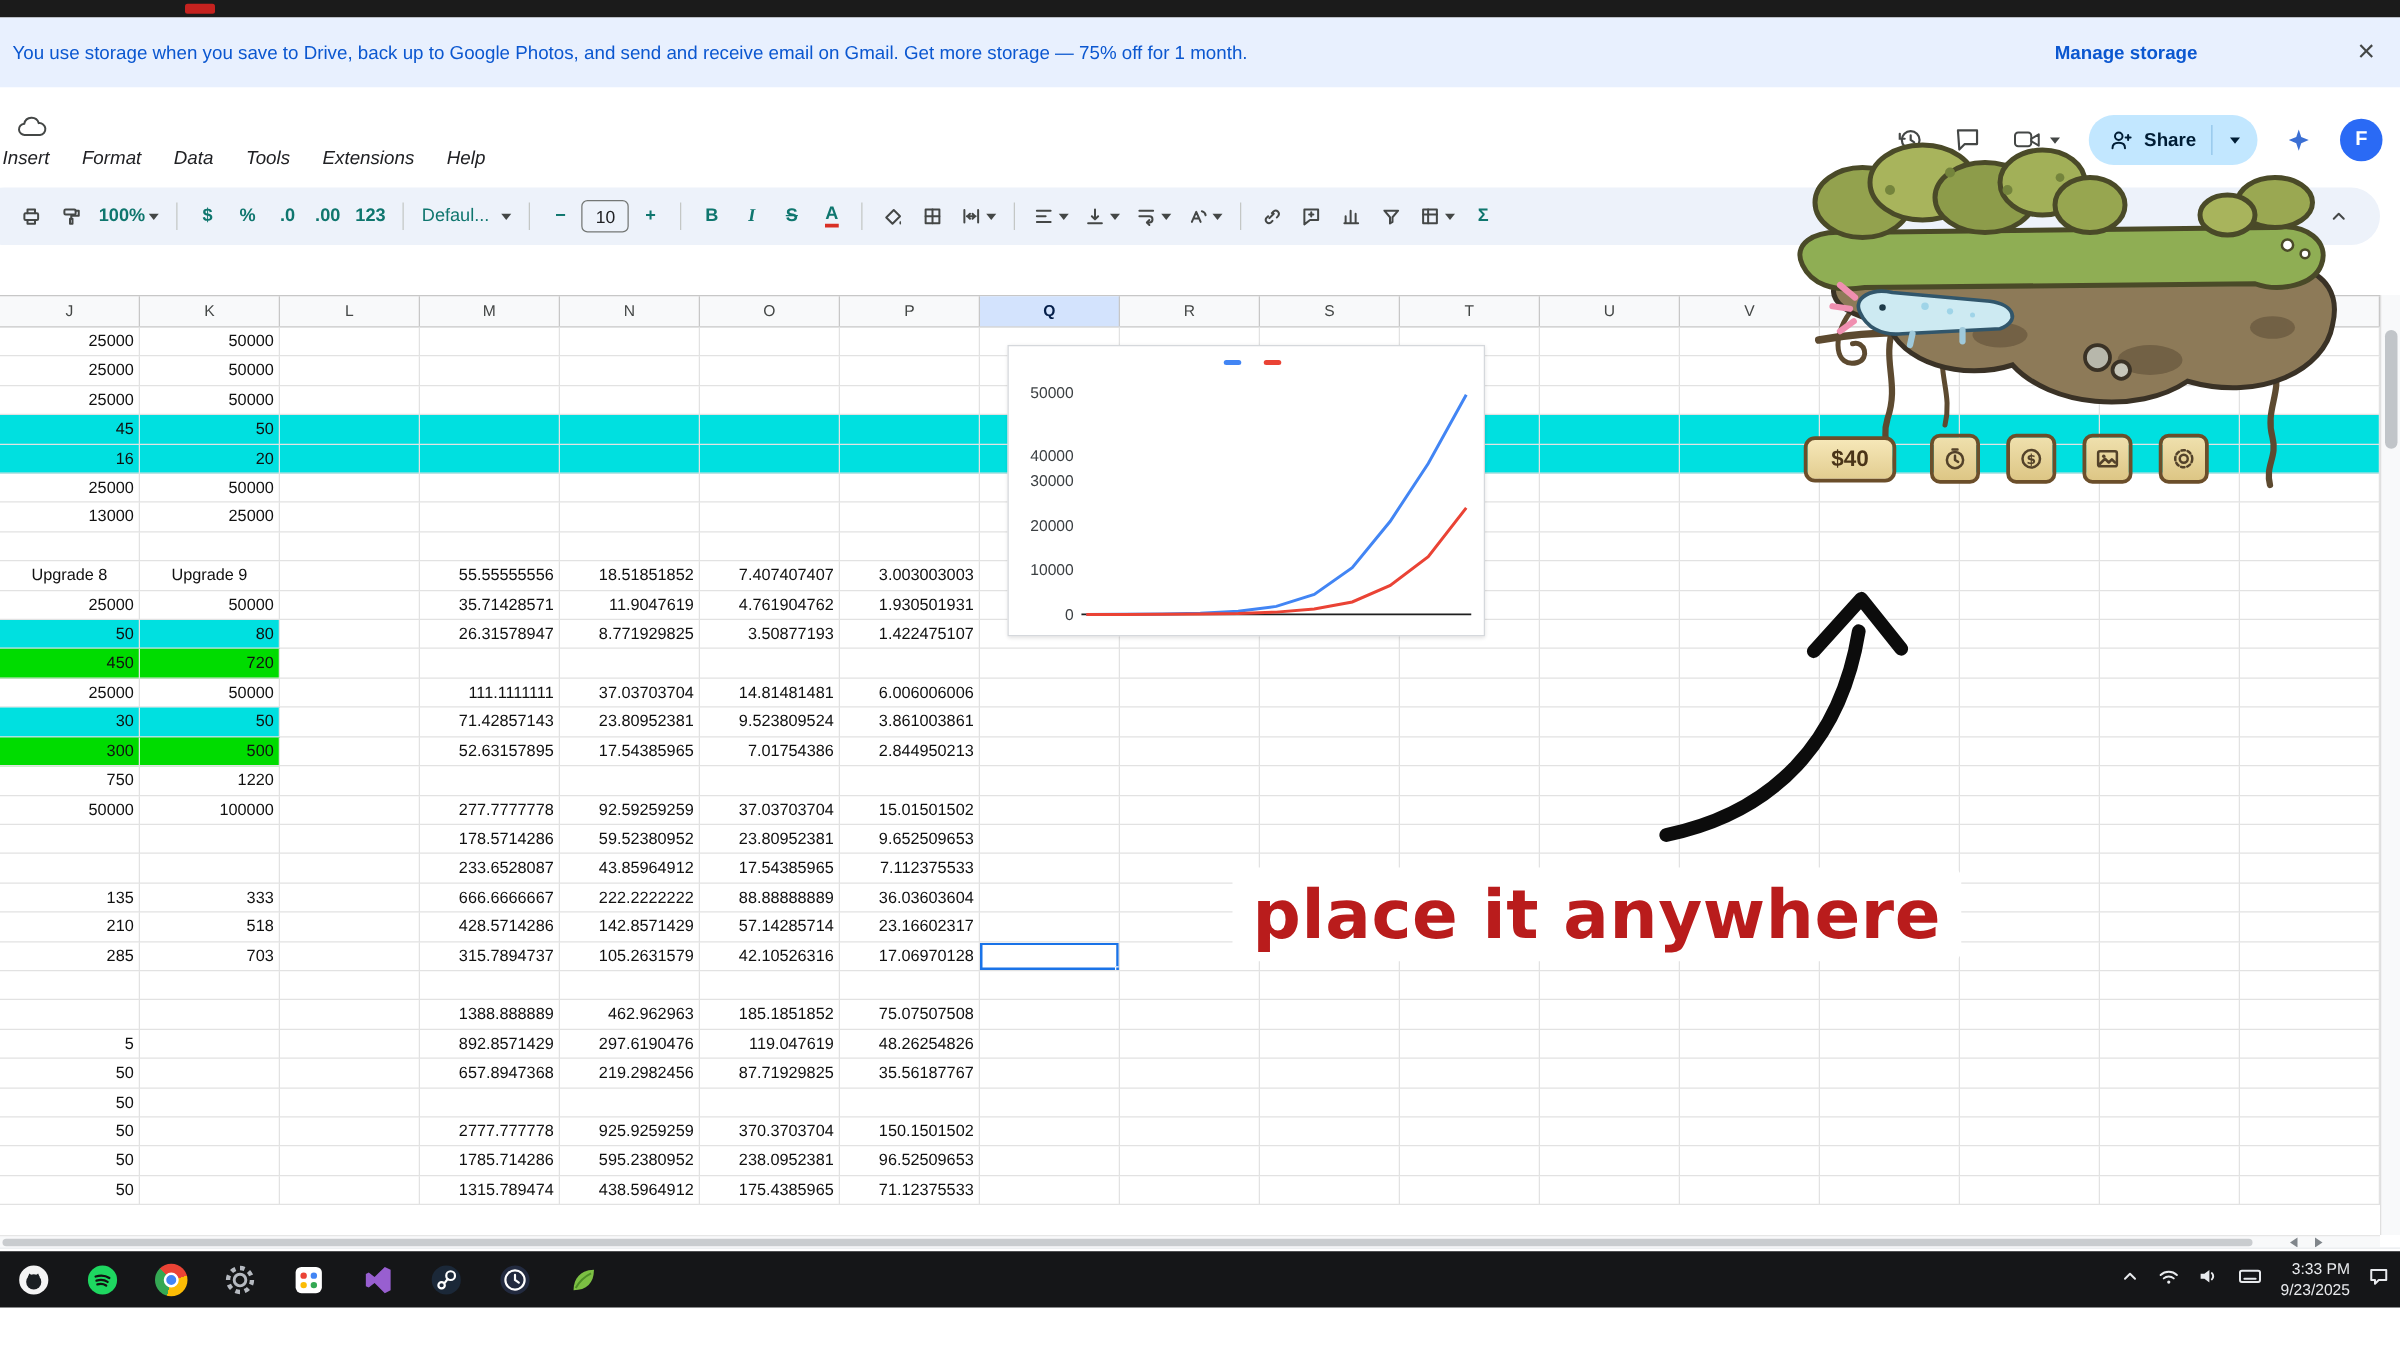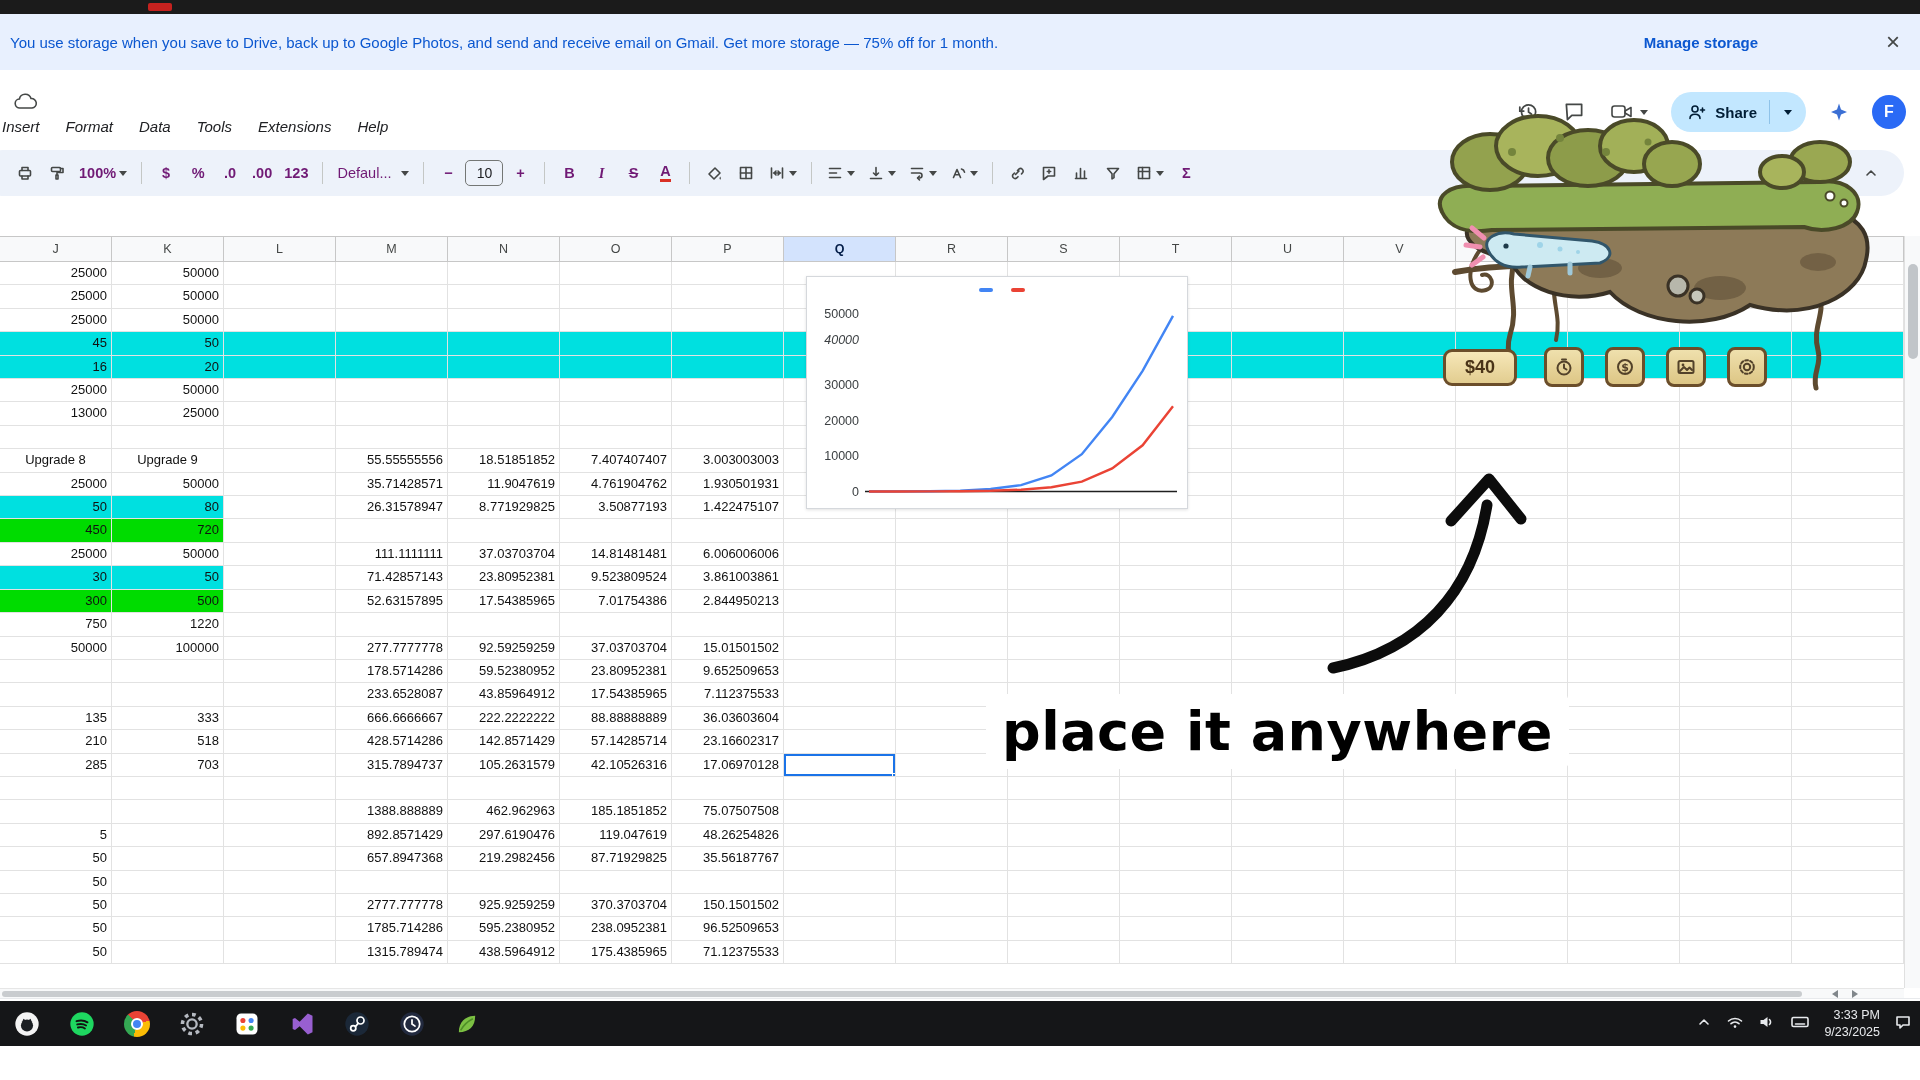--- a/index.html
+++ b/index.html
@@ -30,21 +30,21 @@
   .share .div { width:1px; height:24px; background:#8fc3e9; margin-left:4px; }
   .caret { width:0; height:0; border-left:4.5px solid transparent; border-right:4.5px solid transparent; border-top:5px solid #444746; display:inline-block; }
   .share .caret { border-top-color:#001d35; margin:0 6px; }
   .avatar { width:34px; height:34px; border-radius:50%; background:#2a6af5; color:#fff; font-weight:700;
             display:flex; align-items:center; justify-content:center; font-size:16px; cursor:pointer; }
 
   
   .toolbar { position:absolute; left:-20px; top:150px; width:1924px; height:46px; background:#edf2fa;
              border-radius:24px; display:flex; align-items:center; padding:0 18px 0 30px; gap:2px; }
   .tb-btn { min-width:30px; height:30px; border-radius:6px; display:flex; align-items:center; justify-content:center;
-            font-size:14.5px; color:#701a75; font-weight:600; cursor:pointer; padding:0 5px; gap:3px; }
+            font-size:14.5px; color:#0f766e; font-weight:600; cursor:pointer; padding:0 5px; gap:3px; }
   .tb-btn svg { stroke:#444746; fill:none; stroke-width:1.6; stroke-linecap:round; stroke-linejoin:round; }
   .tb-sep { width:1px; height:22px; background:#c4c7c5; margin:0 7px; }
   .fsize { width:38px; height:26px; border:1px solid #747775; border-radius:5px; display:flex; align-items:center;
            justify-content:center; font-size:14px; color:#202124; }
   .italic { font-style:italic; font-family:"Liberation Serif",serif; }
   .strike { text-decoration:line-through; }
   .acolor { border-bottom:3px solid #d93025; line-height:15px; }
   .tb-spacer { flex:1 1 auto; }
 
   
@@ -106,21 +106,21 @@
   .money-pill { width:74px; height:37px; background:linear-gradient(#f6e7b8,#e2cd90); border:3px solid #6b4e2a;
                 border-radius:9px; color:#4a3418; font-weight:700; font-size:18px; display:flex; align-items:center;
                 justify-content:center; margin-right:6px; cursor:pointer; }
   .game-btn { width:40px; height:40px; background:linear-gradient(#efe0ad,#ddc685); border:3px solid #6b4e2a;
               border-radius:8px; display:flex; align-items:center; justify-content:center; cursor:pointer; }
   .game-btn svg { stroke:#53422a; fill:none; stroke-width:2; stroke-linecap:round; stroke-linejoin:round; }
 
   
   .arrow-svg { position:absolute; left:0; top:0; z-index:8; pointer-events:none; }
   .caption { position:absolute; left:986px; top:694px; z-index:8; background:#fff; padding:6px 16px; border-radius:8px;
-             font-family:"DejaVu Sans",sans-serif; font-weight:700; font-size:54px; letter-spacing:.5px; color:#000000; }
+             font-family:"DejaVu Sans",sans-serif; font-weight:700; font-size:54px; letter-spacing:.5px; color:#b91c1c; }
 </style>
 </head>
 <body>
 
 <div class="screen">
 
   <div class="topstrip">
     <div class="redmark"></div>
   </div>
 
@@ -1024,21 +1024,21 @@
     </div>
   </div>
 
   <div class="chart-card">
     <div class="legend">
       <span class="sw" id="leg0" style="background: rgb(66, 133, 244);"></span>
       <span class="sw" id="leg1" style="background: rgb(234, 67, 53);"></span>
     </div>
     <div id="chart-ticks">
         <div class="ytick" style="top: 37px;">50000</div>
-        <div class="ytick" style="top: 63px; font-style: italic;">40000</div>
+        <div class="ytick" style="top: 88px;">40000</div>
         <div class="ytick" style="top: 108px;">30000</div>
         <div class="ytick" style="top: 143.5px;">20000</div>
         <div class="ytick" style="top: 179px;">10000</div>
         <div class="ytick" style="top: 214.5px;">0</div>
       </div>
     <svg class="plot" id="chart-plot" width="314" height="192">
       <line x1="0" y1="184.5" x2="312" y2="184.5" stroke="#1f1f1f" stroke-width="1.5"></line>
     <polyline points="4.0,184.5 34.4,184.4 64.8,184.2 95.2,183.6 125.6,182.0 156.0,178.1 186.4,168.5 216.8,147.2 247.2,110.0 277.6,63.8 308.0,8.8" fill="none" stroke="#4285f4" stroke-width="2.4"></polyline>
         <polyline points="4.0,184.5 34.4,184.5 64.8,184.4 95.2,184.2 125.6,183.8 156.0,182.7 186.4,180.2 216.8,174.6 247.2,161.4 277.6,138.3 308.0,99.3" fill="none" stroke="#ea4335" stroke-width="2.4"></polyline>
       </svg>

